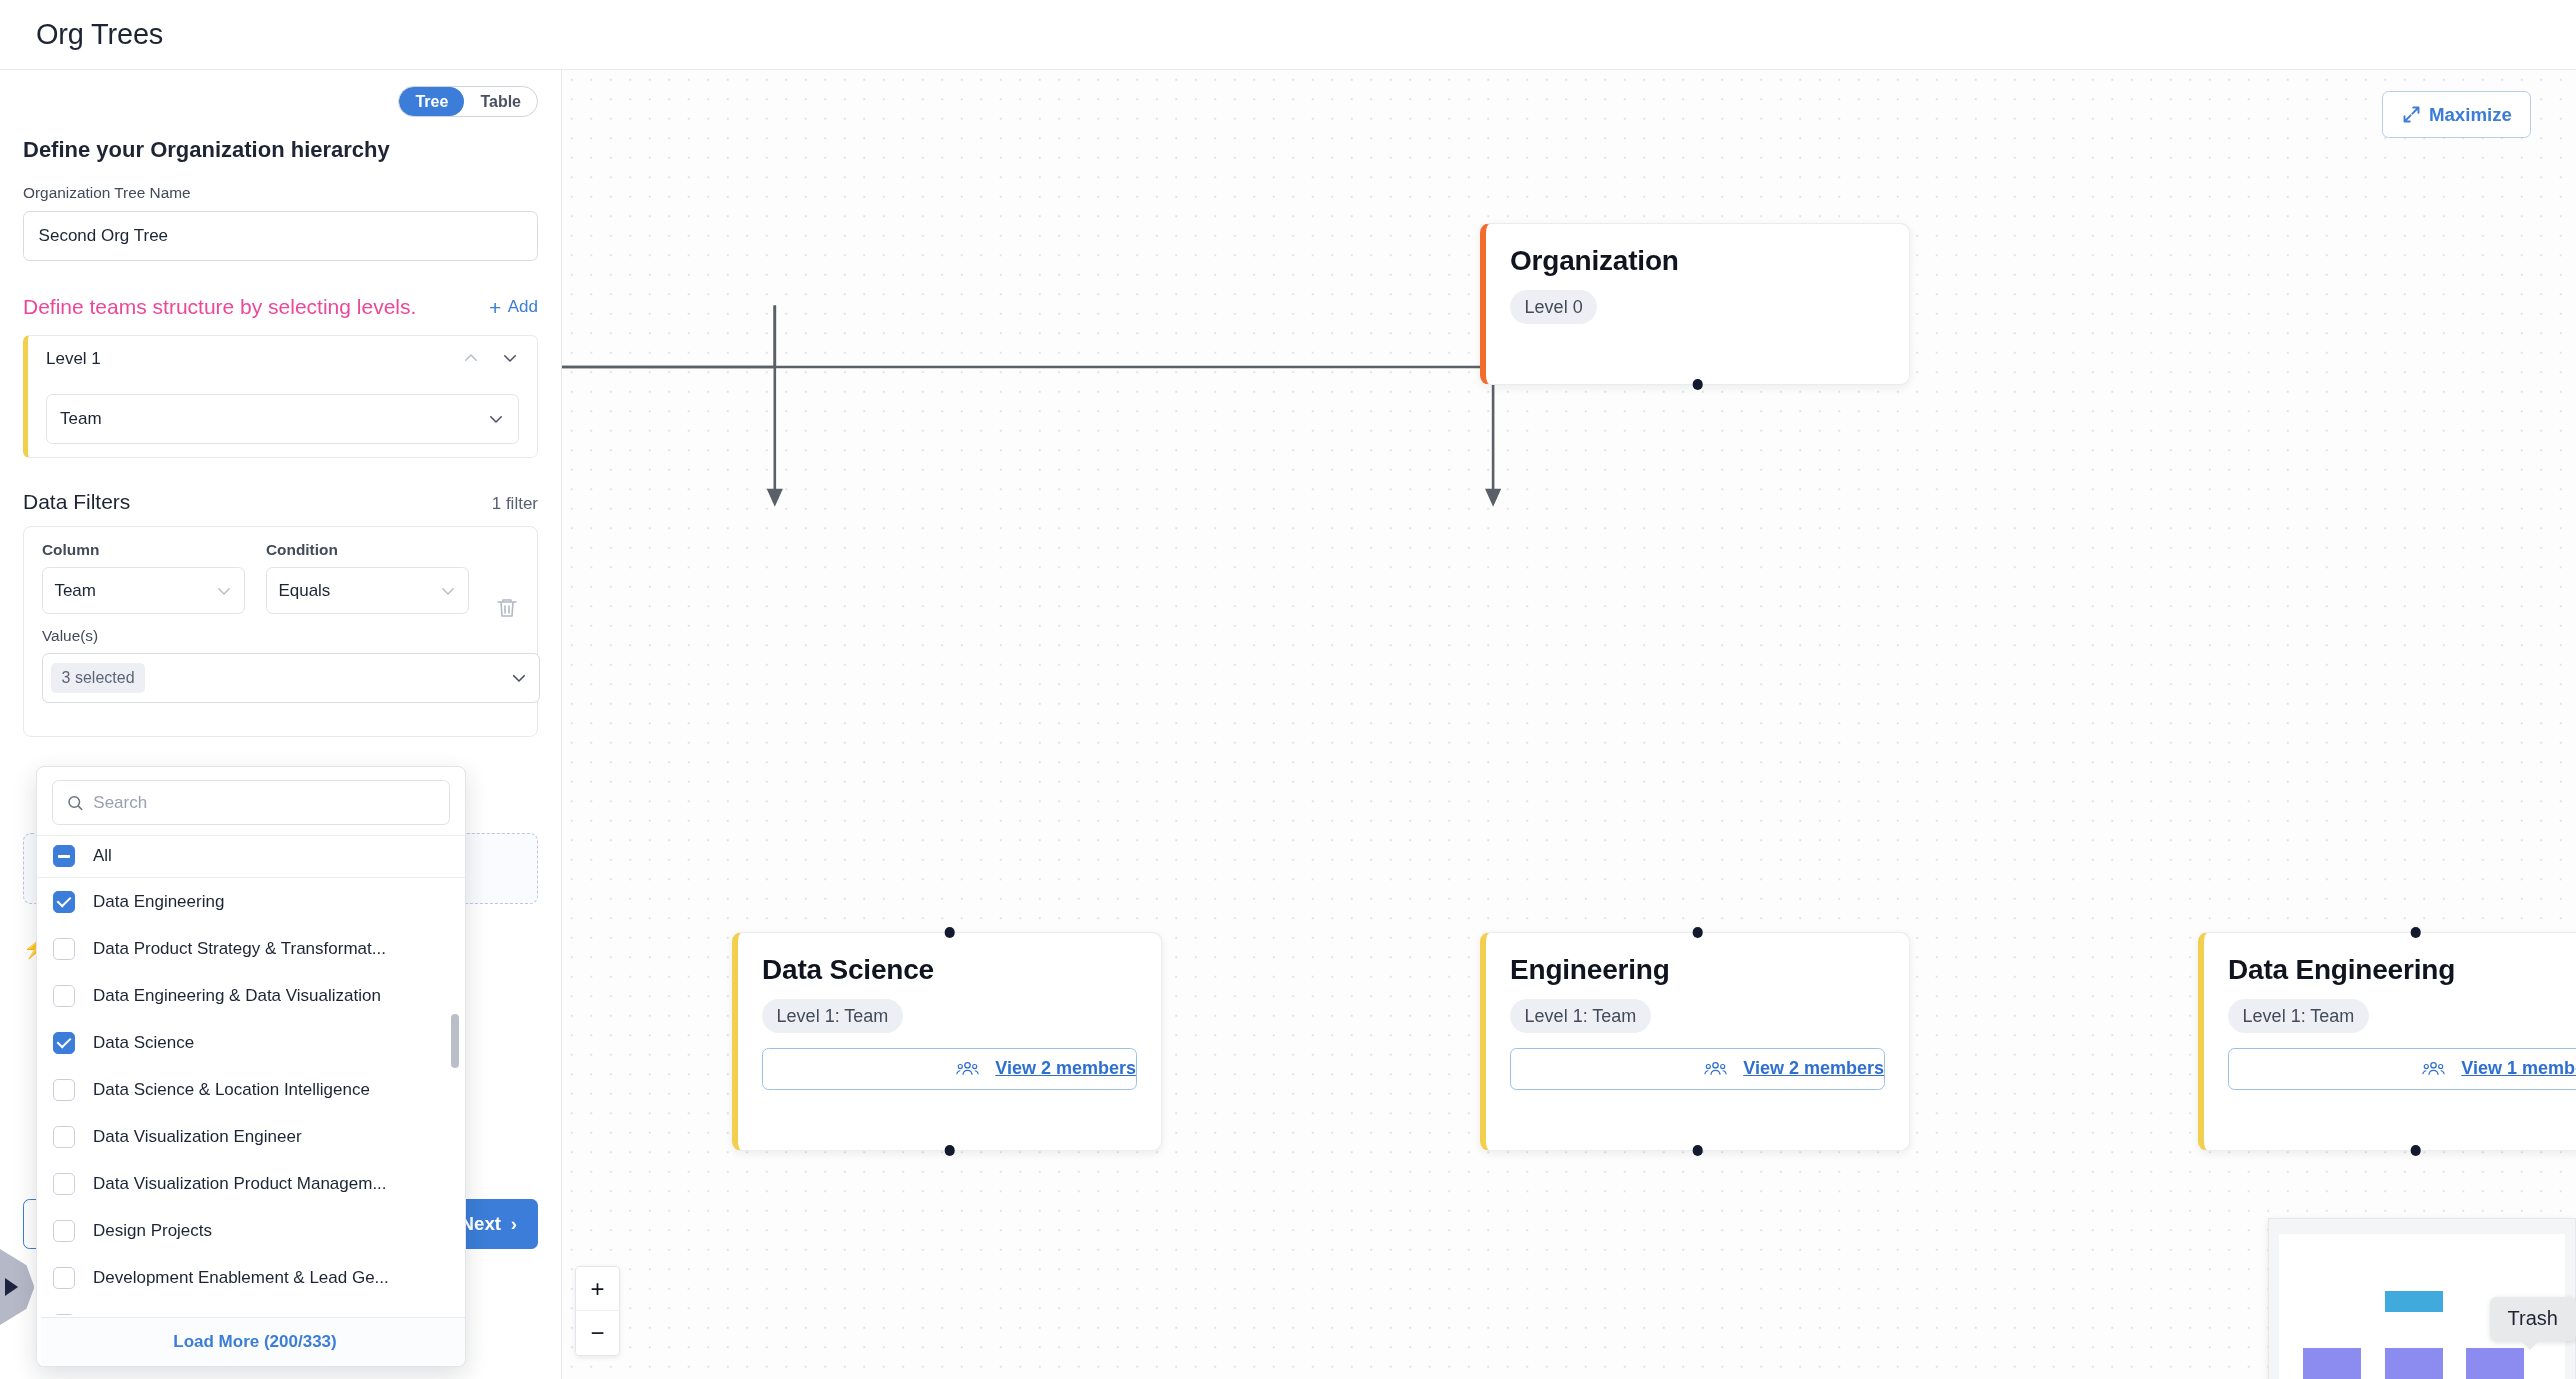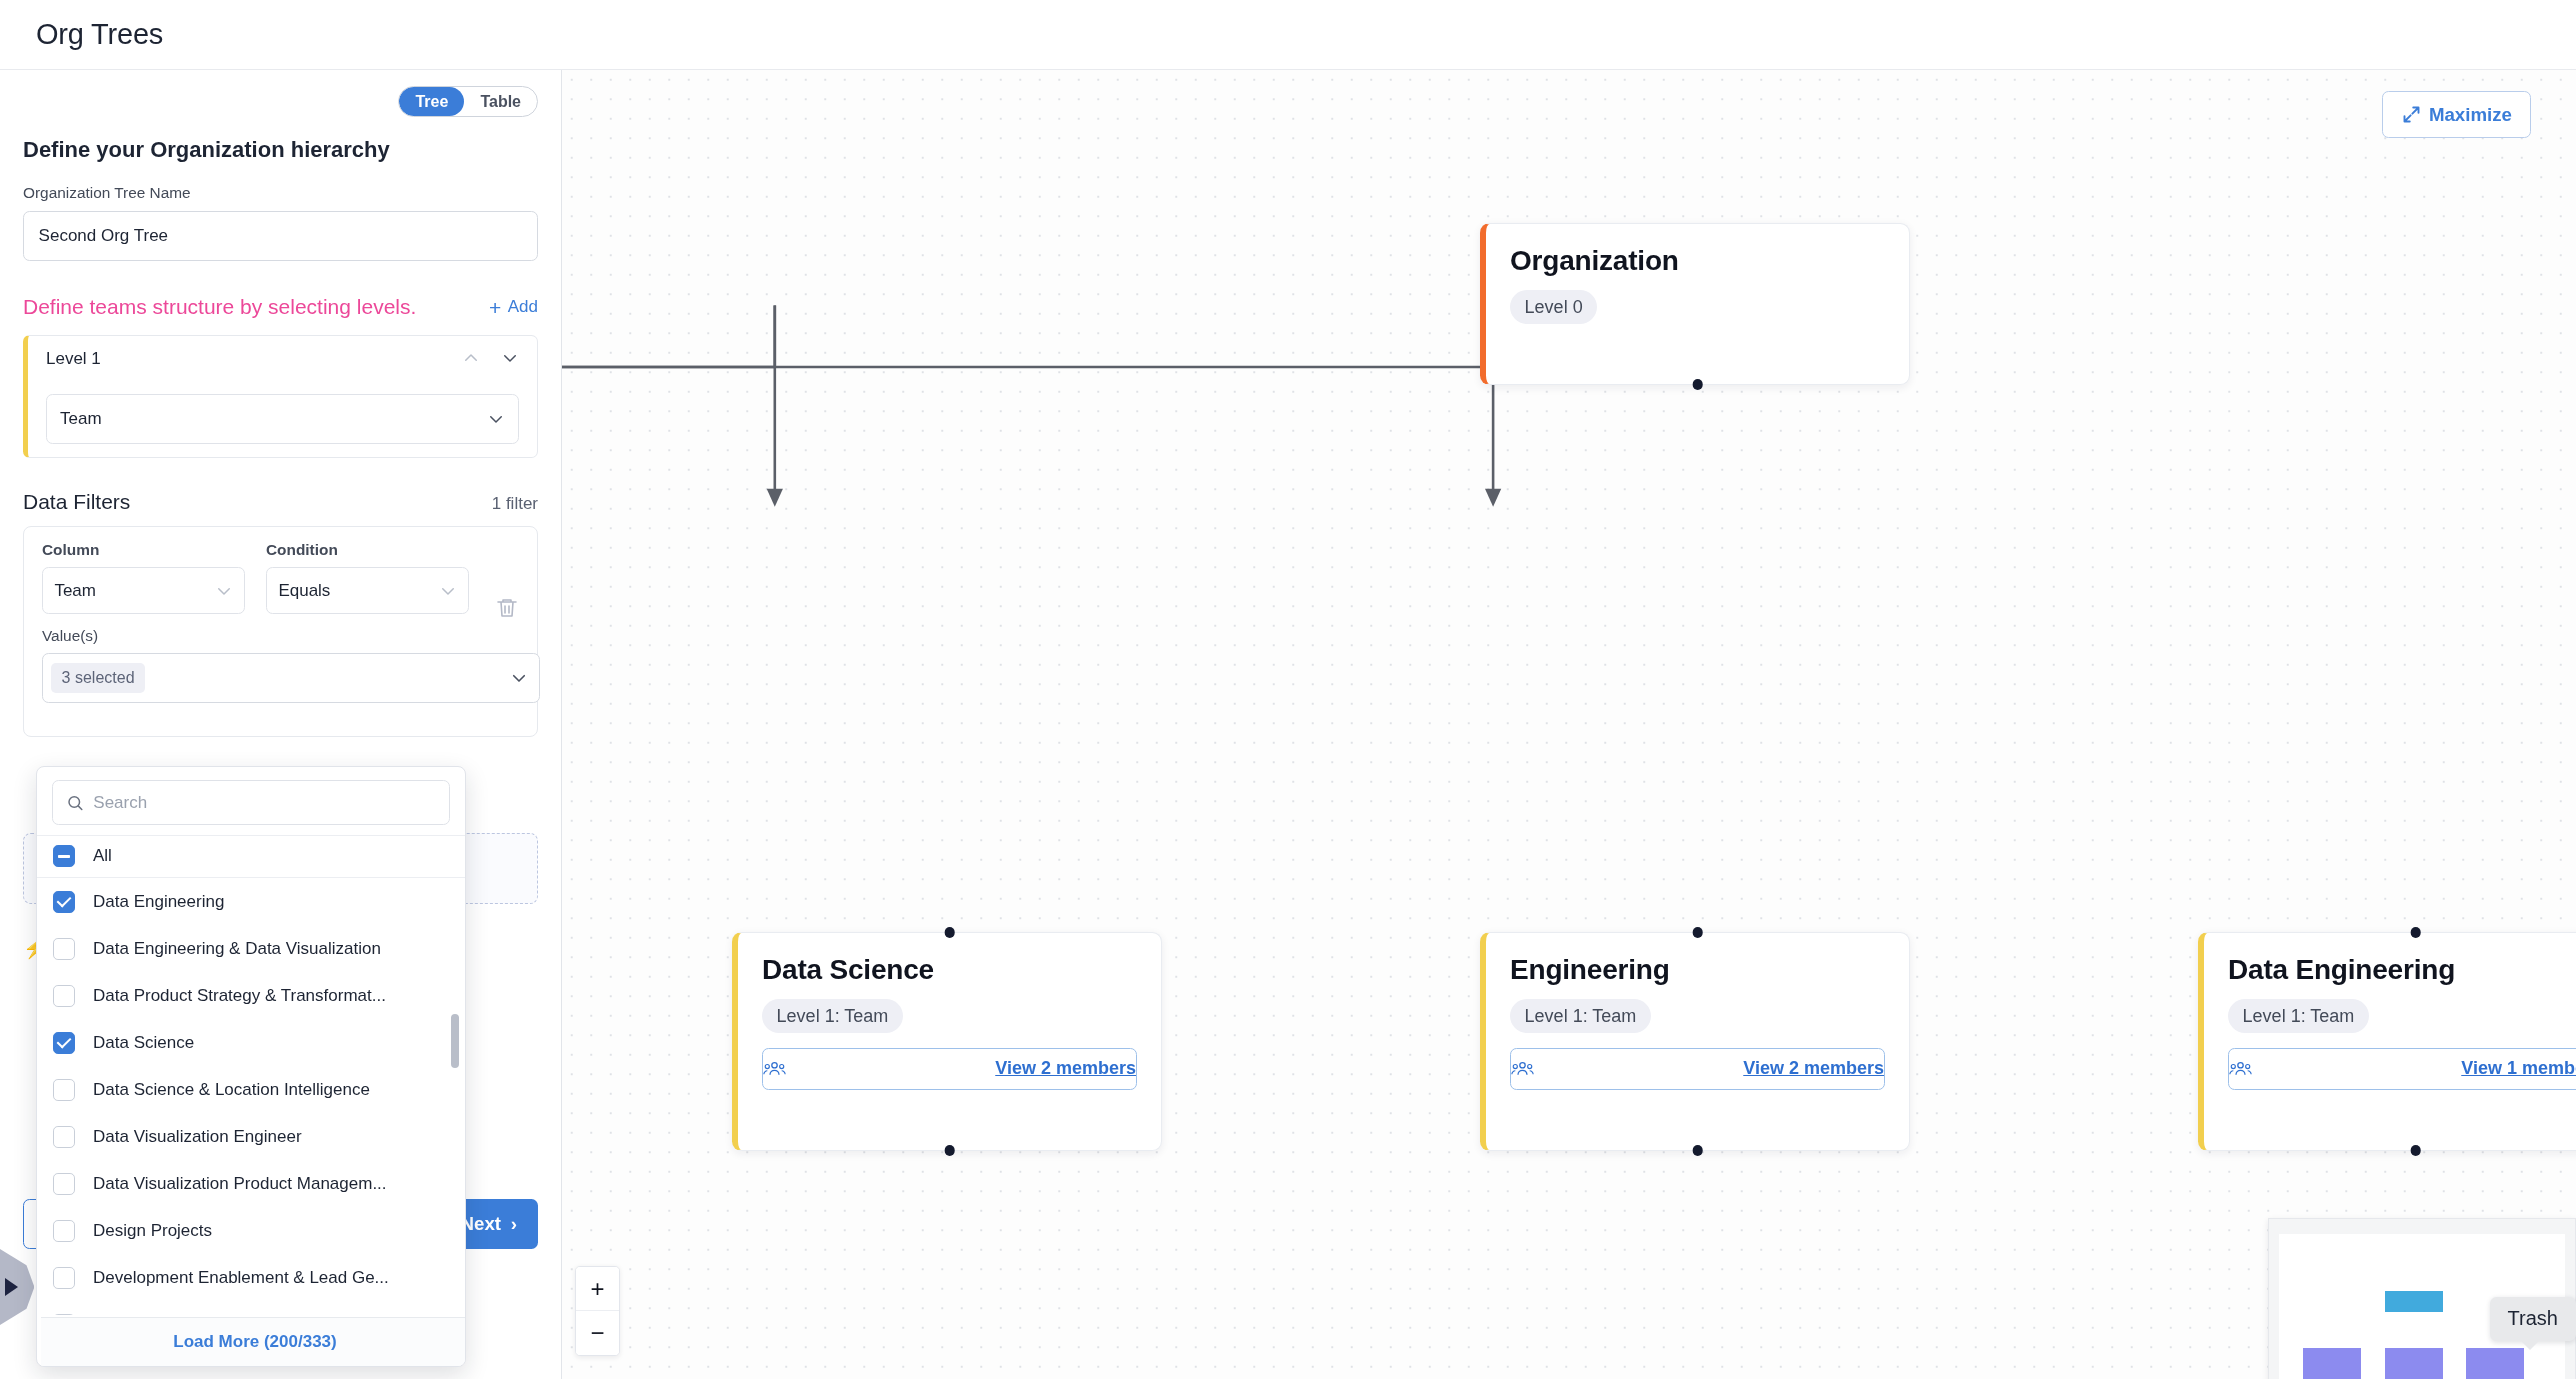--- a/index.html
+++ b/index.html
@@ -235,21 +235,21 @@
   }
   .node.root { border-left-color: #f26c2c; }
   .node-title { font-size: 28px; font-weight: 700; color: #10141f; letter-spacing: -0.2px; }
   .node-badge {
     margin-top: 13px; display: inline-block; background: #eeeff5;
     border-radius: 811px; padding: 6.5px 14.6px; font-size: 18px; color: #434a58;
   }
   .members-btn {
     margin-top: 14.6px; width: 100%; height: 42px; background: #fff;
     border: 0.8px solid #9dc0ea; border-radius: 6.5px;
-    display: flex; align-items: center; justify-content: space-between; gap: 16px;
+    display: flex; align-items: center; justify-content: flex-end; gap: 16px;
     color: #2e6fd0; font-size: 18px; font-weight: 700; cursor: pointer;
     font-family: "Liberation Sans", sans-serif;
   }
   .members-btn .lbl { text-decoration: underline; }
   .port {
     position: absolute; width: 10.6px; height: 10.6px; border-radius: 50%;
     background: #141a2e; left: 50%; transform: translateX(-50%);
   }
   .port.top { top: -5.7px; }
   .port.bot { bottom: -5.7px; }
@@ -411,25 +411,25 @@
     </div>
 
     <div class="optlist" id="optlist">
       <div class="opt-scrollbar"></div>
     <div class="opt">
           <span class="cbx on"></span>
           <span class="opt-label">Data Engineering</span>
         </div>
         <div class="opt">
           <span class="cbx"></span>
+          <span class="opt-label">Data Product Strategy &amp; Transformat...</span>
+        </div>
+        <div class="opt">
+          <span class="cbx"></span>
           <span class="opt-label">Data Engineering &amp; Data Visualization</span>
-        </div>
-        <div class="opt">
-          <span class="cbx"></span>
-          <span class="opt-label">Data Product Strategy &amp; Transformat...</span>
         </div>
         <div class="opt">
           <span class="cbx on"></span>
           <span class="opt-label">Data Science</span>
         </div>
         <div class="opt">
           <span class="cbx"></span>
           <span class="opt-label">Data Science &amp; Location Intelligence</span>
         </div>
         <div class="opt">

